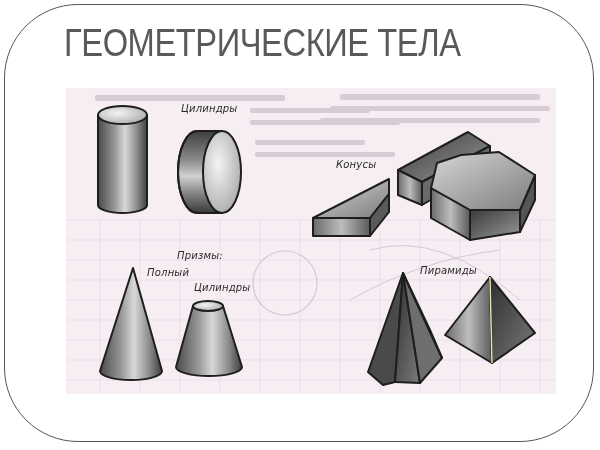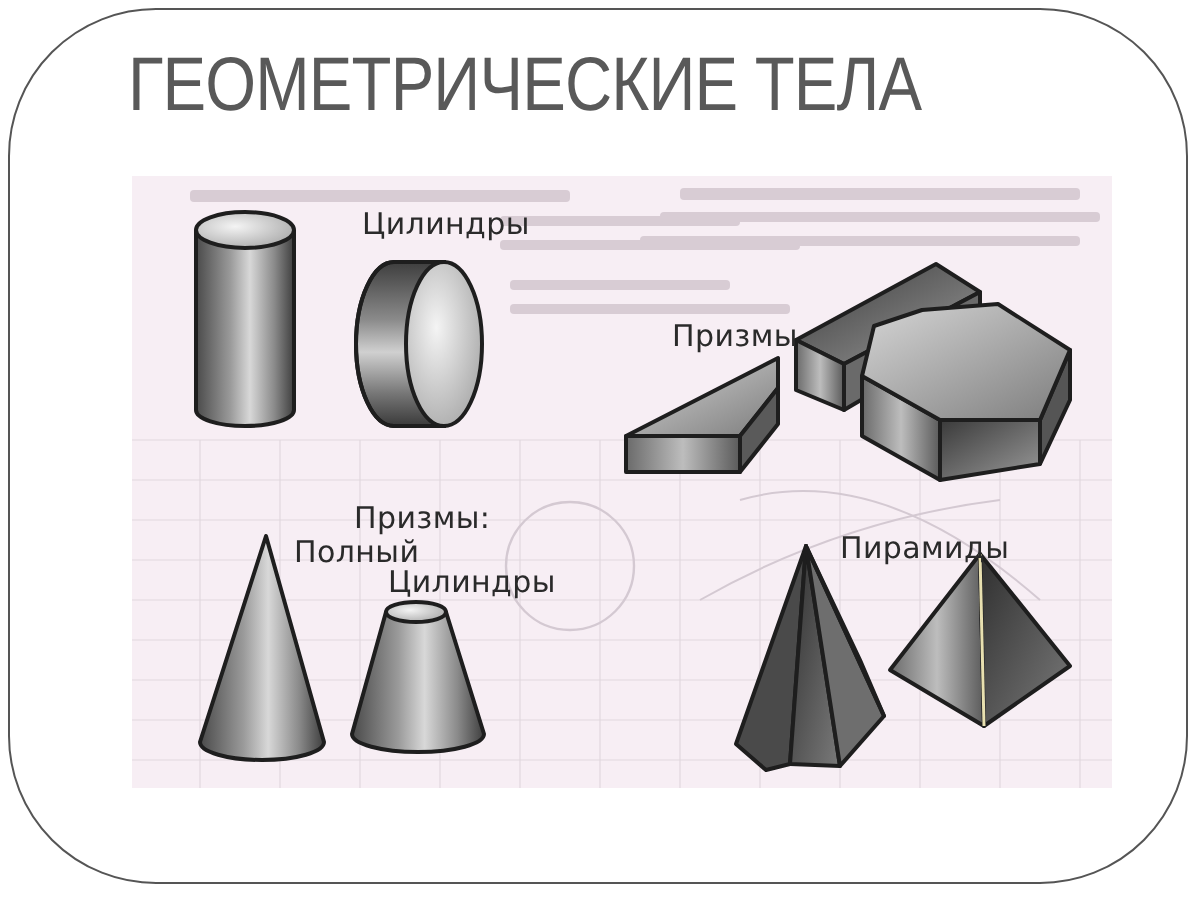--- a/index.html
+++ b/index.html
@@ -13,22 +13,22 @@
       font-family: "Liberation Sans", sans-serif; font-weight: normal;
       font-size: 38px; color: #595959; letter-spacing: -0.5px; white-space: nowrap;
       transform-origin: left top; transform: scaleX(0.86);
     }
     .figure {
       position: absolute; left: 66px; top: 88px; width: 490px; height: 306px;
       background: #f7eef4; overflow: hidden;
     }
     .figure svg { position: absolute; left: 0; top: 0; }
     .lbl {
-      position: absolute; font-family: "DejaVu Sans", sans-serif; 
-      font-size: 15px; color: #2a2a2a; white-space: nowrap; letter-spacing: 0.2px;
+      position: absolute; font-family: "DejaVu Sans", sans-serif; font-style: italic;
+      font-size: 10px; color: #2a2a2a; white-space: nowrap; letter-spacing: 0.2px;
     }
   </style>
 </head>
 <body>
 
 <div class="frame"></div>
 
 <h1 class="title">ГЕОМЕТРИЧЕСКИЕ ТЕЛА</h1>
 
 <div class="figure">
@@ -156,18 +156,18 @@
     </g>
 
     <g stroke="#1e1e1e" stroke-width="2" stroke-linejoin="round">
       <polygon points="490,277 445,335 492,363" fill="url(#faceMid)"></polygon>
       <polygon points="490,277 492,363 535,333" fill="url(#pyrDark)"></polygon>
       <line x1="490" y1="277" x2="492" y2="363" stroke="#e8e0b0" stroke-width="1.5"></line>
     </g>
   </svg>
 
   <span class="lbl" style="left:115px; top:15px;">Цилиндры</span>
-  <span class="lbl" style="left:270px; top:71px;">Призмы</span>
+  <span class="lbl" style="left:270px; top:71px;">Конусы</span>
   <span class="lbl" style="left:111px; top:162px;">Призмы:</span>
   <span class="lbl" style="left:81px; top:179px;">Полный</span>
   <span class="lbl" style="left:128px; top:194px;">Цилиндры</span>
   <span class="lbl" style="left:354px; top:177px;text-align:right;">Пирамиды</span>
 </div>
 
 </body></html>

